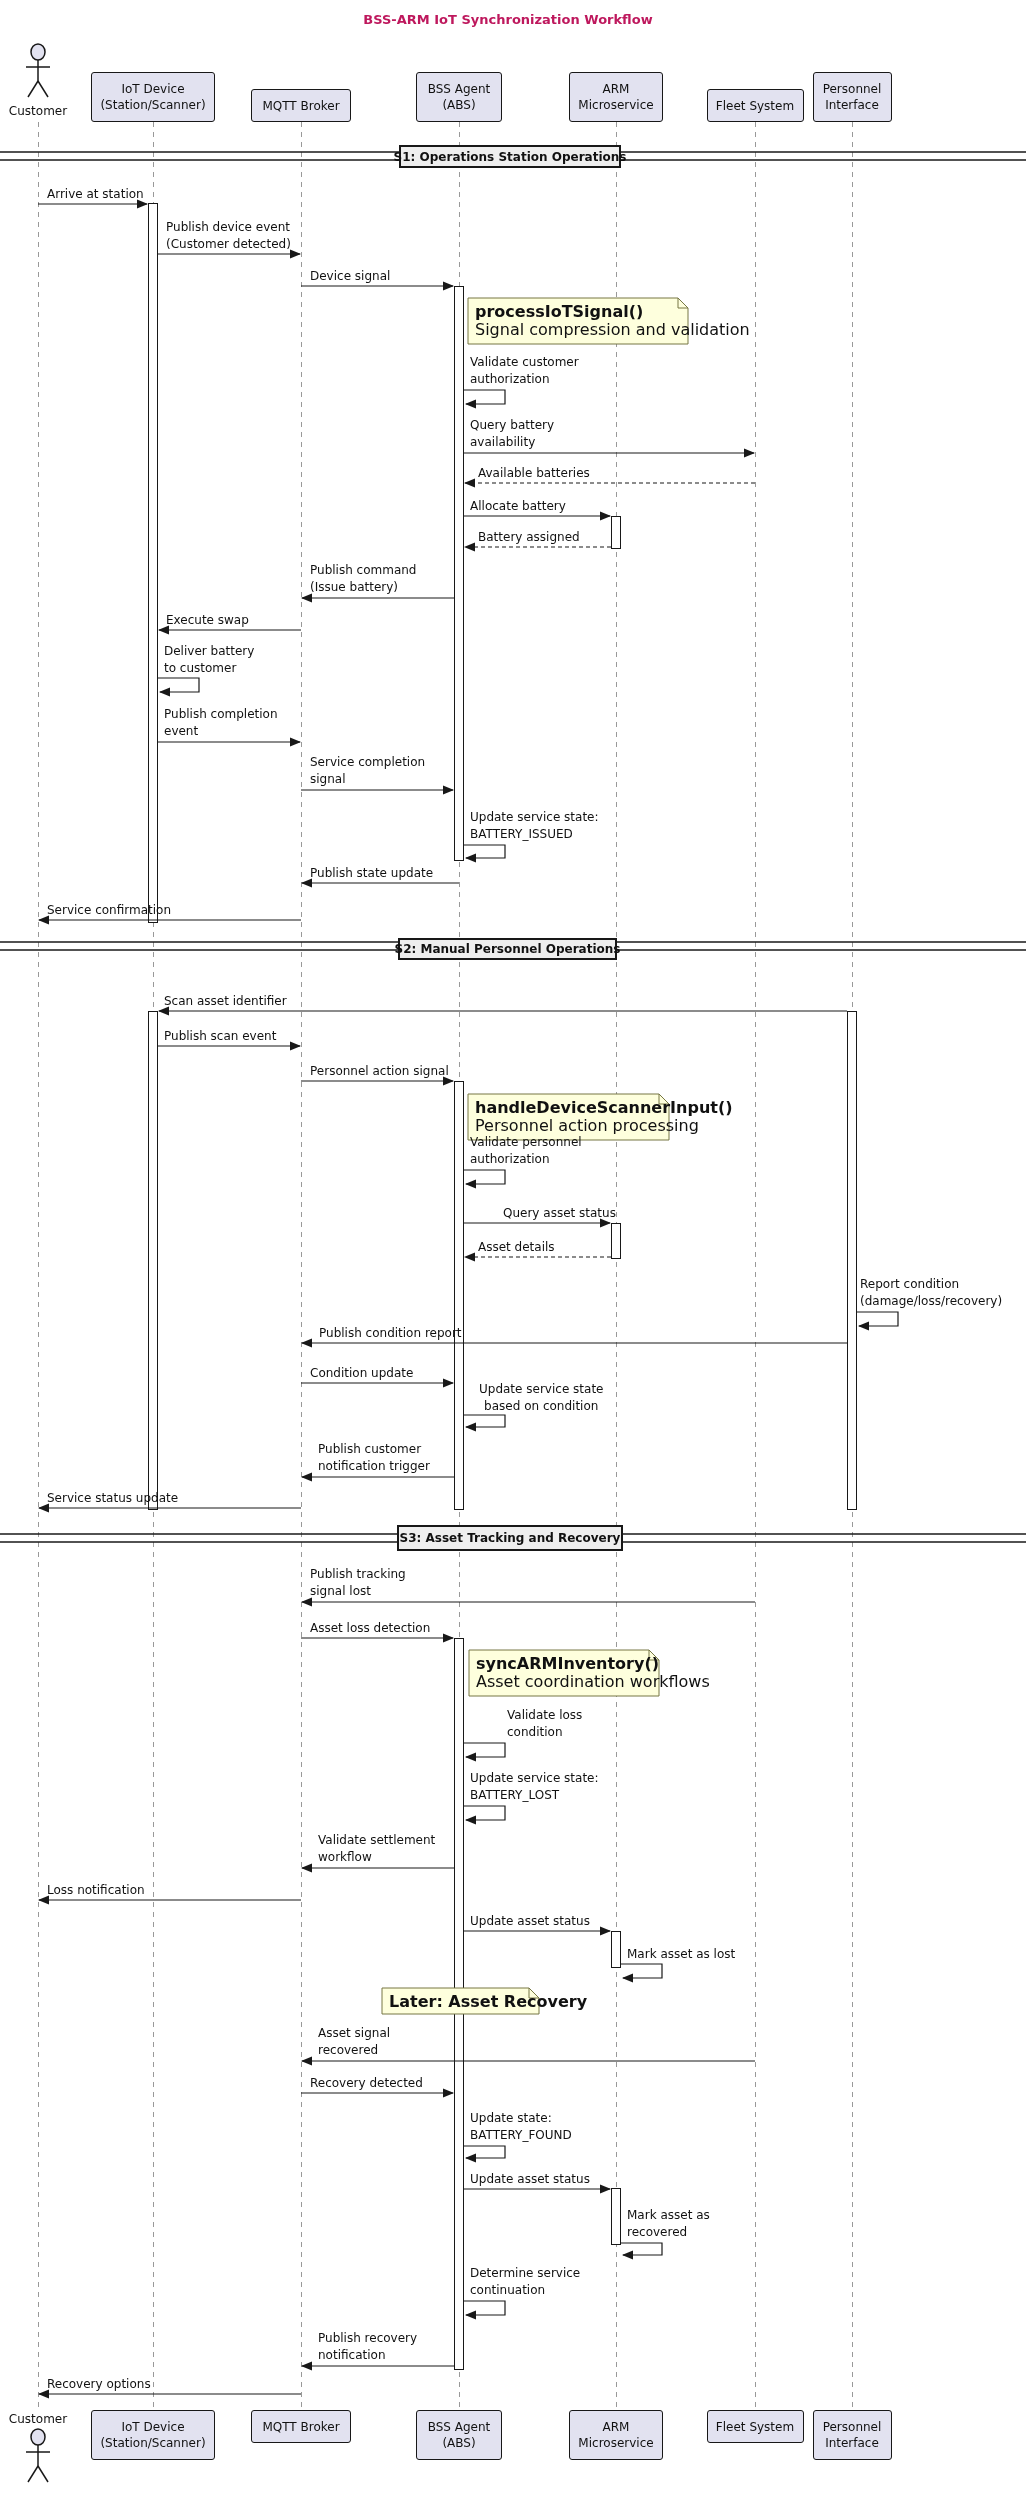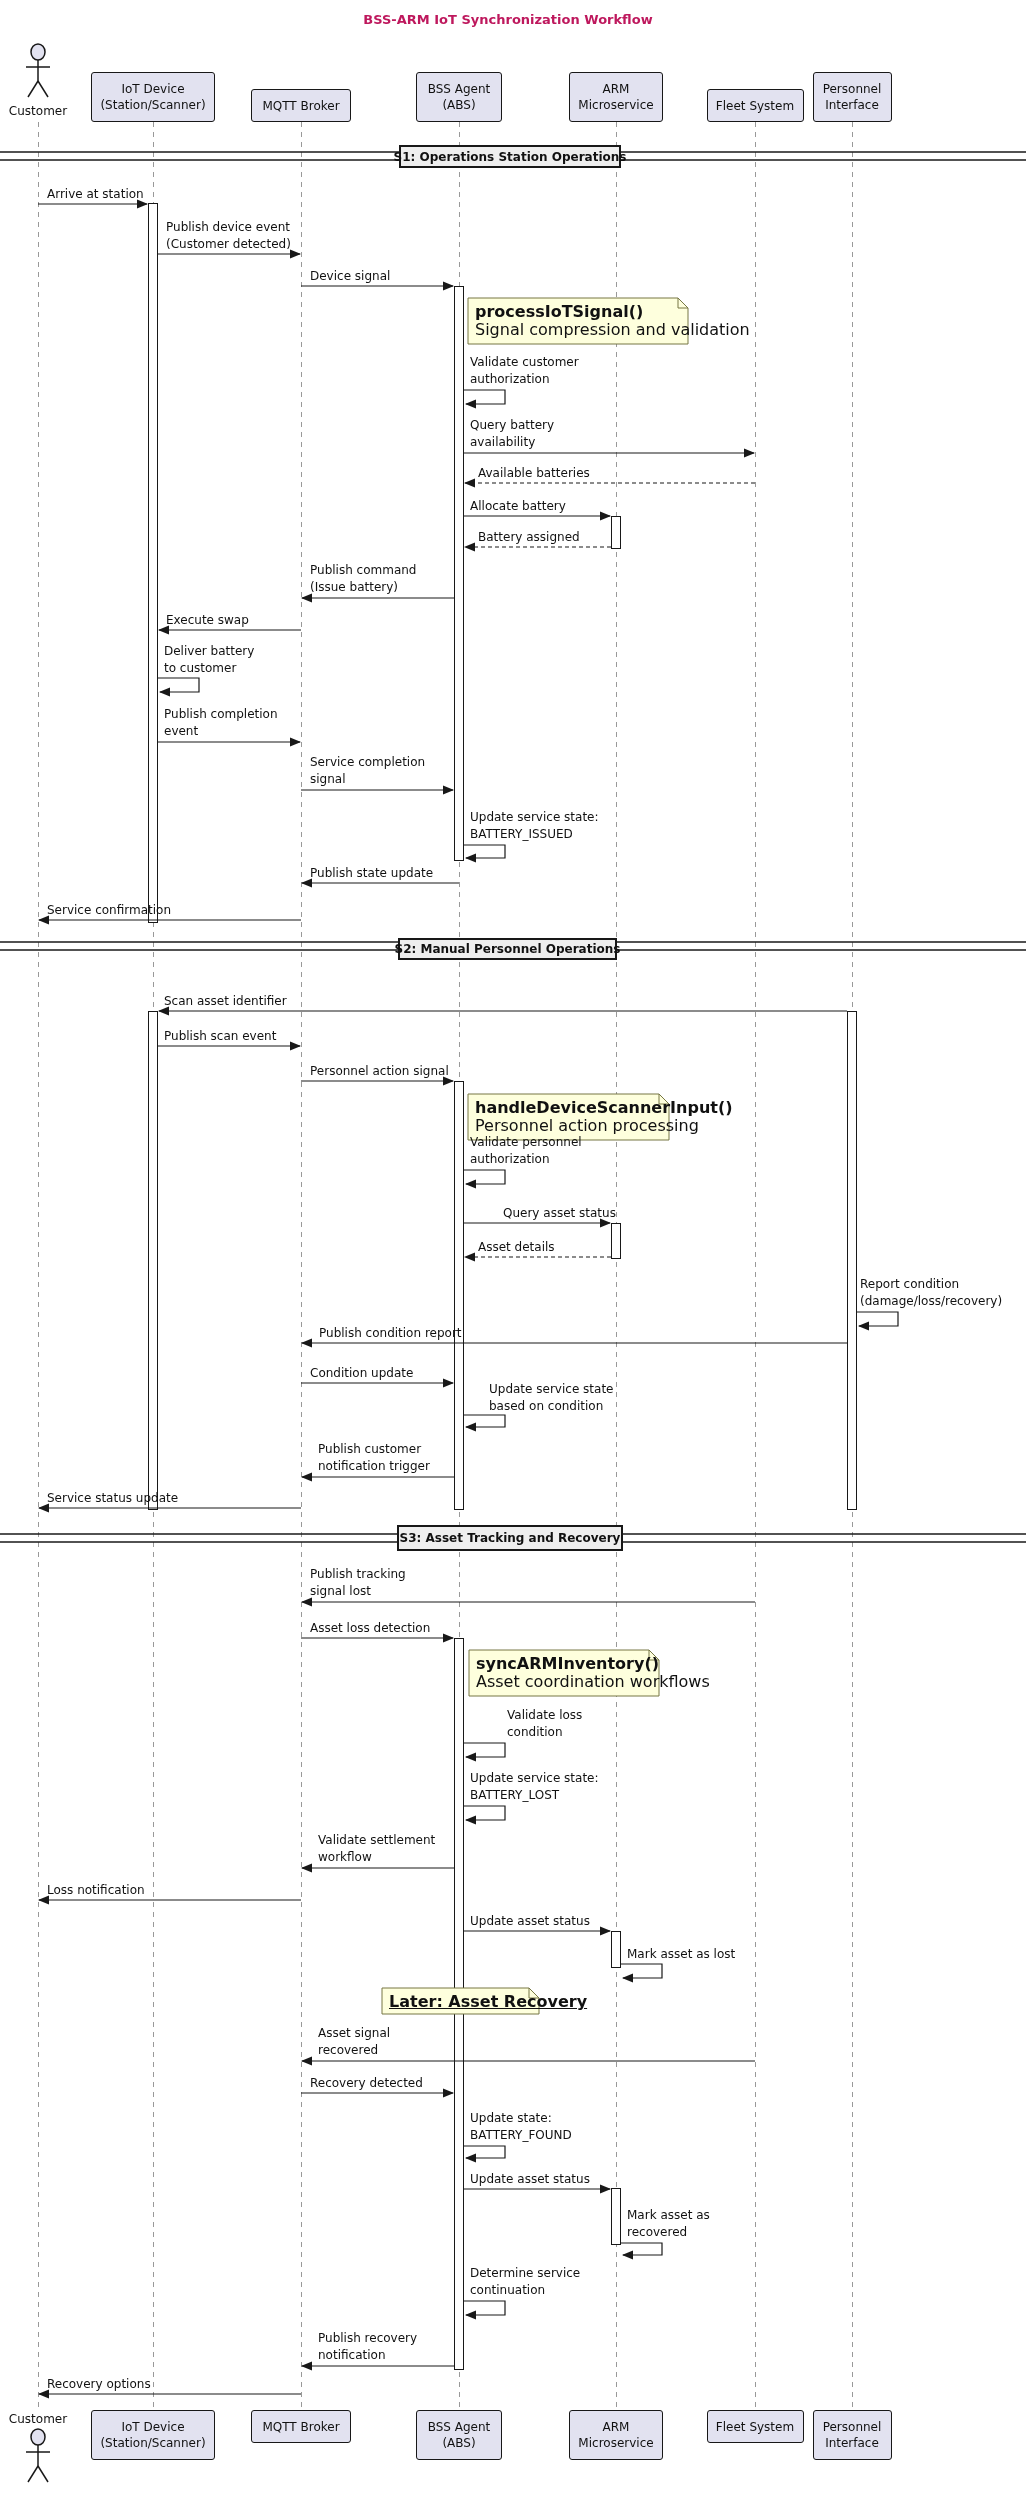--- a/index.html
+++ b/index.html
@@ -190,21 +190,21 @@
       <div class="alabel" style="left: 3px; top: 2412px; width: 70px;">Customer</div>
       <div class="dividerbox" style="left: 399px; top: 145px; width: 218px; height: 19px;">S1: Operations Station Operations</div>
       <div class="dividerbox" style="left: 398px; top: 938px; width: 215px; height: 18px; text-align: right;">S2: Manual Personnel Operations</div>
       <div class="dividerbox" style="left: 397px; top: 1525px; width: 222px; height: 22px;">S3: Asset Tracking and Recovery</div>
       <div class="ntext" style="left: 475px; top: 303px; width: 206px; text-align: left; white-space: pre;"><b>processIoTSignal()</b>
 <span>Signal compression and validation</span></div>
       <div class="ntext" style="left: 475px; top: 1099px; width: 187px; text-align: left; white-space: pre;"><b>handleDeviceScannerInput()</b>
 <span>Personnel action processing</span></div>
       <div class="ntext" style="left: 476px; top: 1655px; width: 176px; text-align: left; white-space: pre;"><b>syncARMInventory()</b>
 <span>Asset coordination workflows</span></div>
-      <div class="ntext" style="left: 389px; top: 1993px; width: 143px; text-align: left; white-space: pre; text-decoration: underline;"><b>Later: Asset Recovery</b></div>
+      <div class="ntext" style="left: 389px; top: 1993px; width: 143px; text-align: left; white-space: pre;"><b>Later: Asset Recovery</b></div>
       <div class="mlabel" style="left: 47px; top: 186px;">Arrive at station</div>
       <div class="mlabel" style="left: 166px; top: 219px;">Publish device event
 (Customer detected)</div>
       <div class="mlabel" style="left: 310px; top: 268px;">Device signal</div>
       <div class="mlabel" style="left: 470px; top: 354px;">Validate customer
 authorization</div>
       <div class="mlabel" style="left: 470px; top: 417px;">Query battery
 availability</div>
       <div class="mlabel" style="left: 478px; top: 465px;">Available batteries</div>
       <div class="mlabel" style="left: 470px; top: 498px;">Allocate battery</div>
@@ -226,21 +226,21 @@
       <div class="mlabel" style="left: 164px; top: 1028px;">Publish scan event</div>
       <div class="mlabel" style="left: 310px; top: 1063px;">Personnel action signal</div>
       <div class="mlabel" style="left: 470px; top: 1134px;">Validate personnel
 authorization</div>
       <div class="mlabel" style="left: 470px; top: 1205px; margin-left: 33px;">Query asset status</div>
       <div class="mlabel" style="left: 478px; top: 1239px;">Asset details</div>
       <div class="mlabel" style="left: 860px; top: 1276px;">Report condition
 (damage/loss/recovery)</div>
       <div class="mlabel" style="left: 319px; top: 1325px;">Publish condition report</div>
       <div class="mlabel" style="left: 310px; top: 1365px;">Condition update</div>
-      <div class="mlabel" style="left: 489px; top: 1381px;">Update service state
+      <div class="mlabel" style="left: 479px; top: 1381px; text-align: center;">Update service state
 based on condition</div>
       <div class="mlabel" style="left: 318px; top: 1441px;">Publish customer
 notification trigger</div>
       <div class="mlabel" style="left: 47px; top: 1490px;">Service status update</div>
       <div class="mlabel" style="left: 310px; top: 1566px;">Publish tracking
 signal lost</div>
       <div class="mlabel" style="left: 310px; top: 1620px;">Asset loss detection</div>
       <div class="mlabel" style="left: 470px; top: 1707px; margin-left: 37px;">Validate loss
 condition</div>
       <div class="mlabel" style="left: 470px; top: 1770px;">Update service state:

